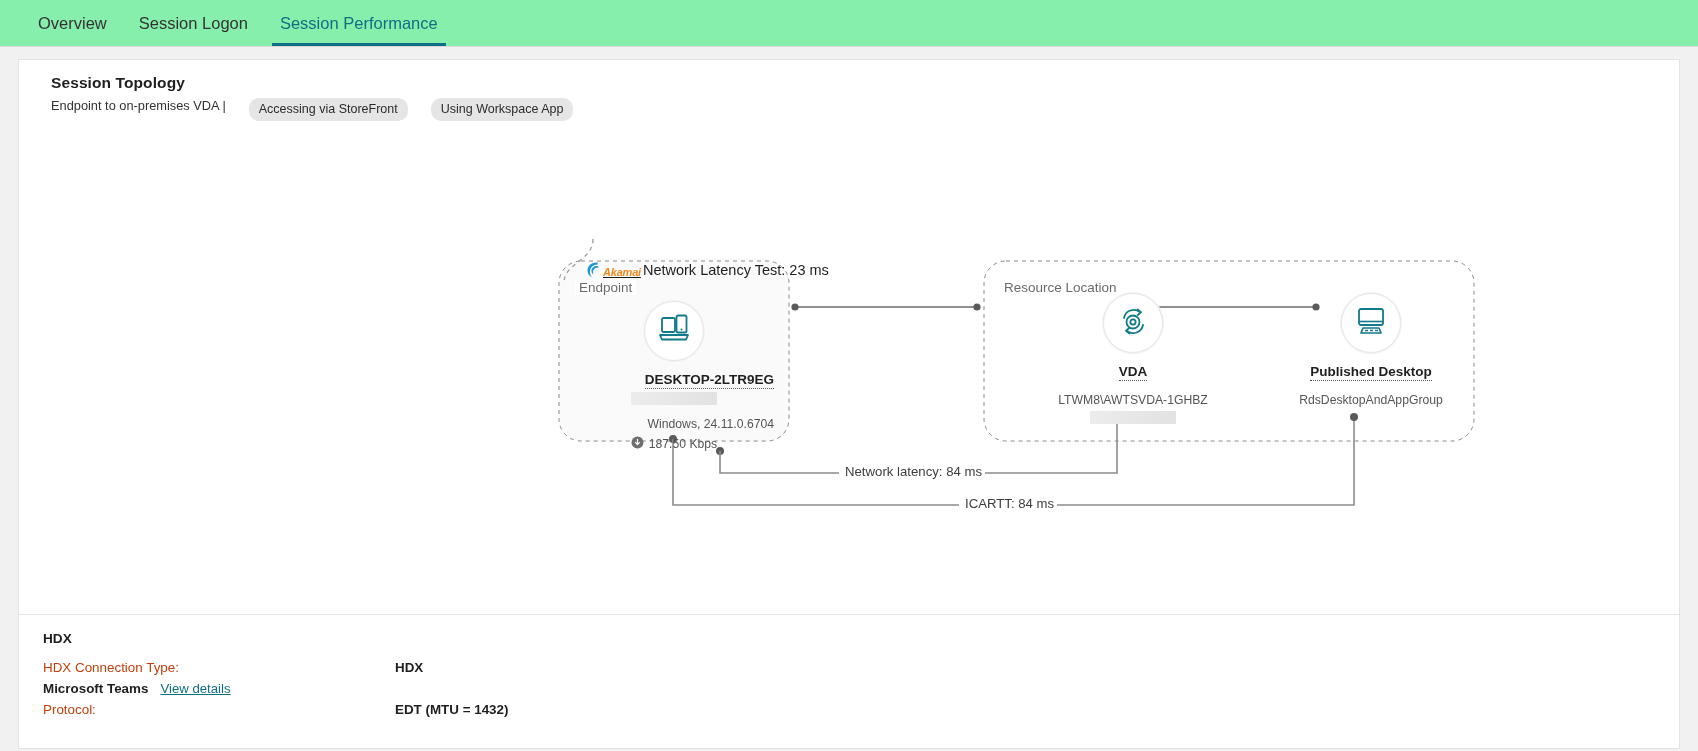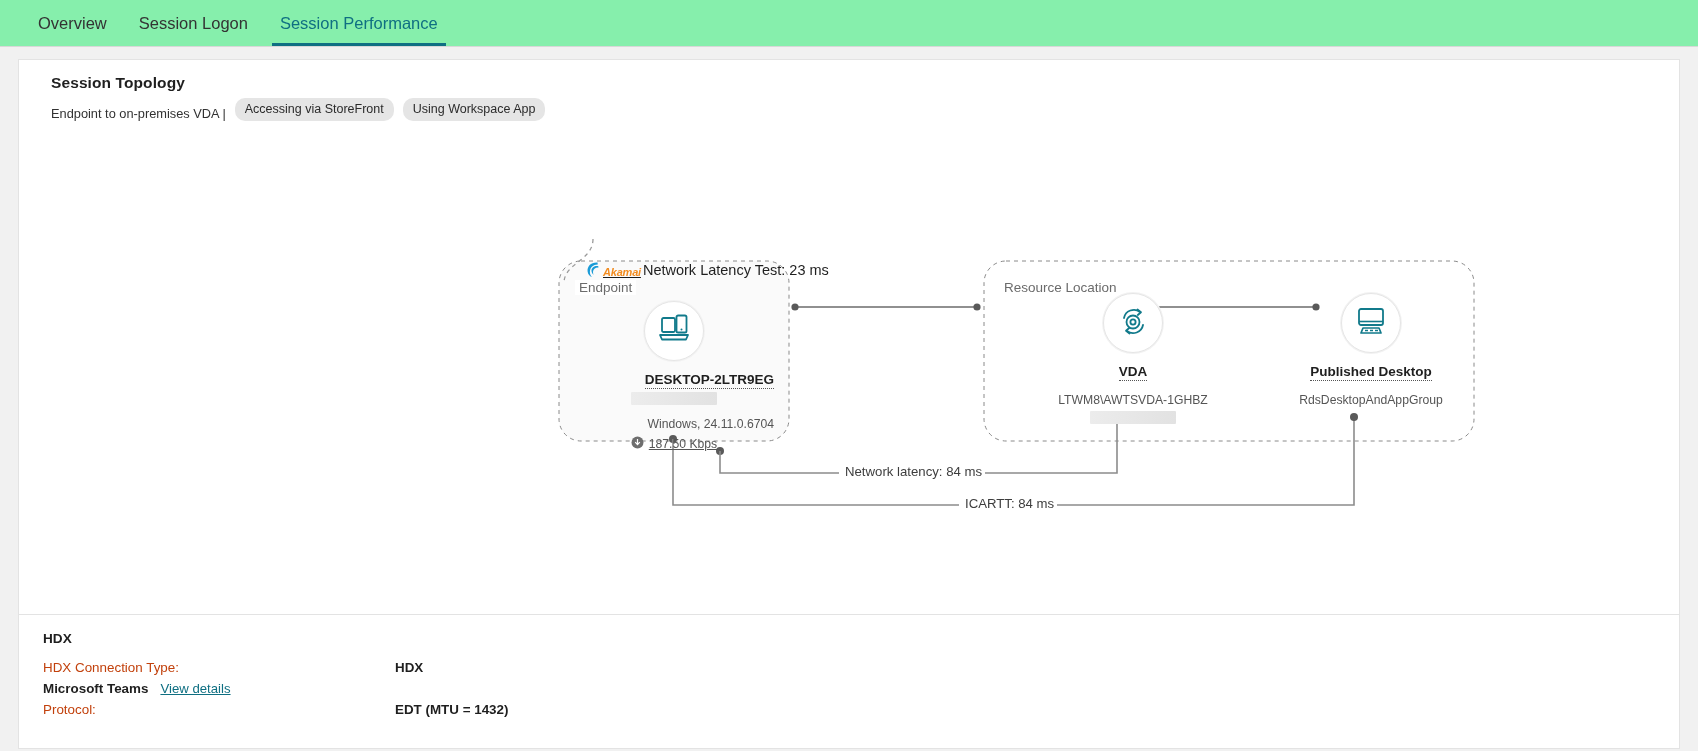--- a/index.html
+++ b/index.html
@@ -60,22 +60,22 @@
   .card-head { padding: 14px 0 0 12px; margin-left: 20px; }
   .card-title {
     font-size: 15.5px;
     font-weight: bold;
     color: #1f1f1f;
     letter-spacing: .1px;
   }
   .subline {
     margin-top: 6px;
     display: flex;
-    align-items: flex-end;
-    gap: 9px;
+    align-items: flex-start;
+    gap: 23px;
     font-size: 12.8px;
     color: #323232;
   }
   .chip {
     background: #e5e5e5;
     border-radius: 10px;
     padding: 4px 10px 5px 10px;
     font-size: 12.5px;
     color: #2b2b2b;
     white-space: nowrap;
@@ -160,21 +160,20 @@
     border-radius: 1px;
   }
   .bandwidth {
     margin-top: 4px;
     font-size: 12.2px;
     color: #555555;
     display: flex;
     align-items: center;
     justify-content: center;
     gap: 5px;
-    text-decoration: underline;
   }
 
   
   .hdx {
     position: absolute;
     left: 0; right: 0; bottom: 0;
     border-top: 1px solid #e3e3e3;
     padding: 16px 0 0 24px;
     height: 134px;
   }

